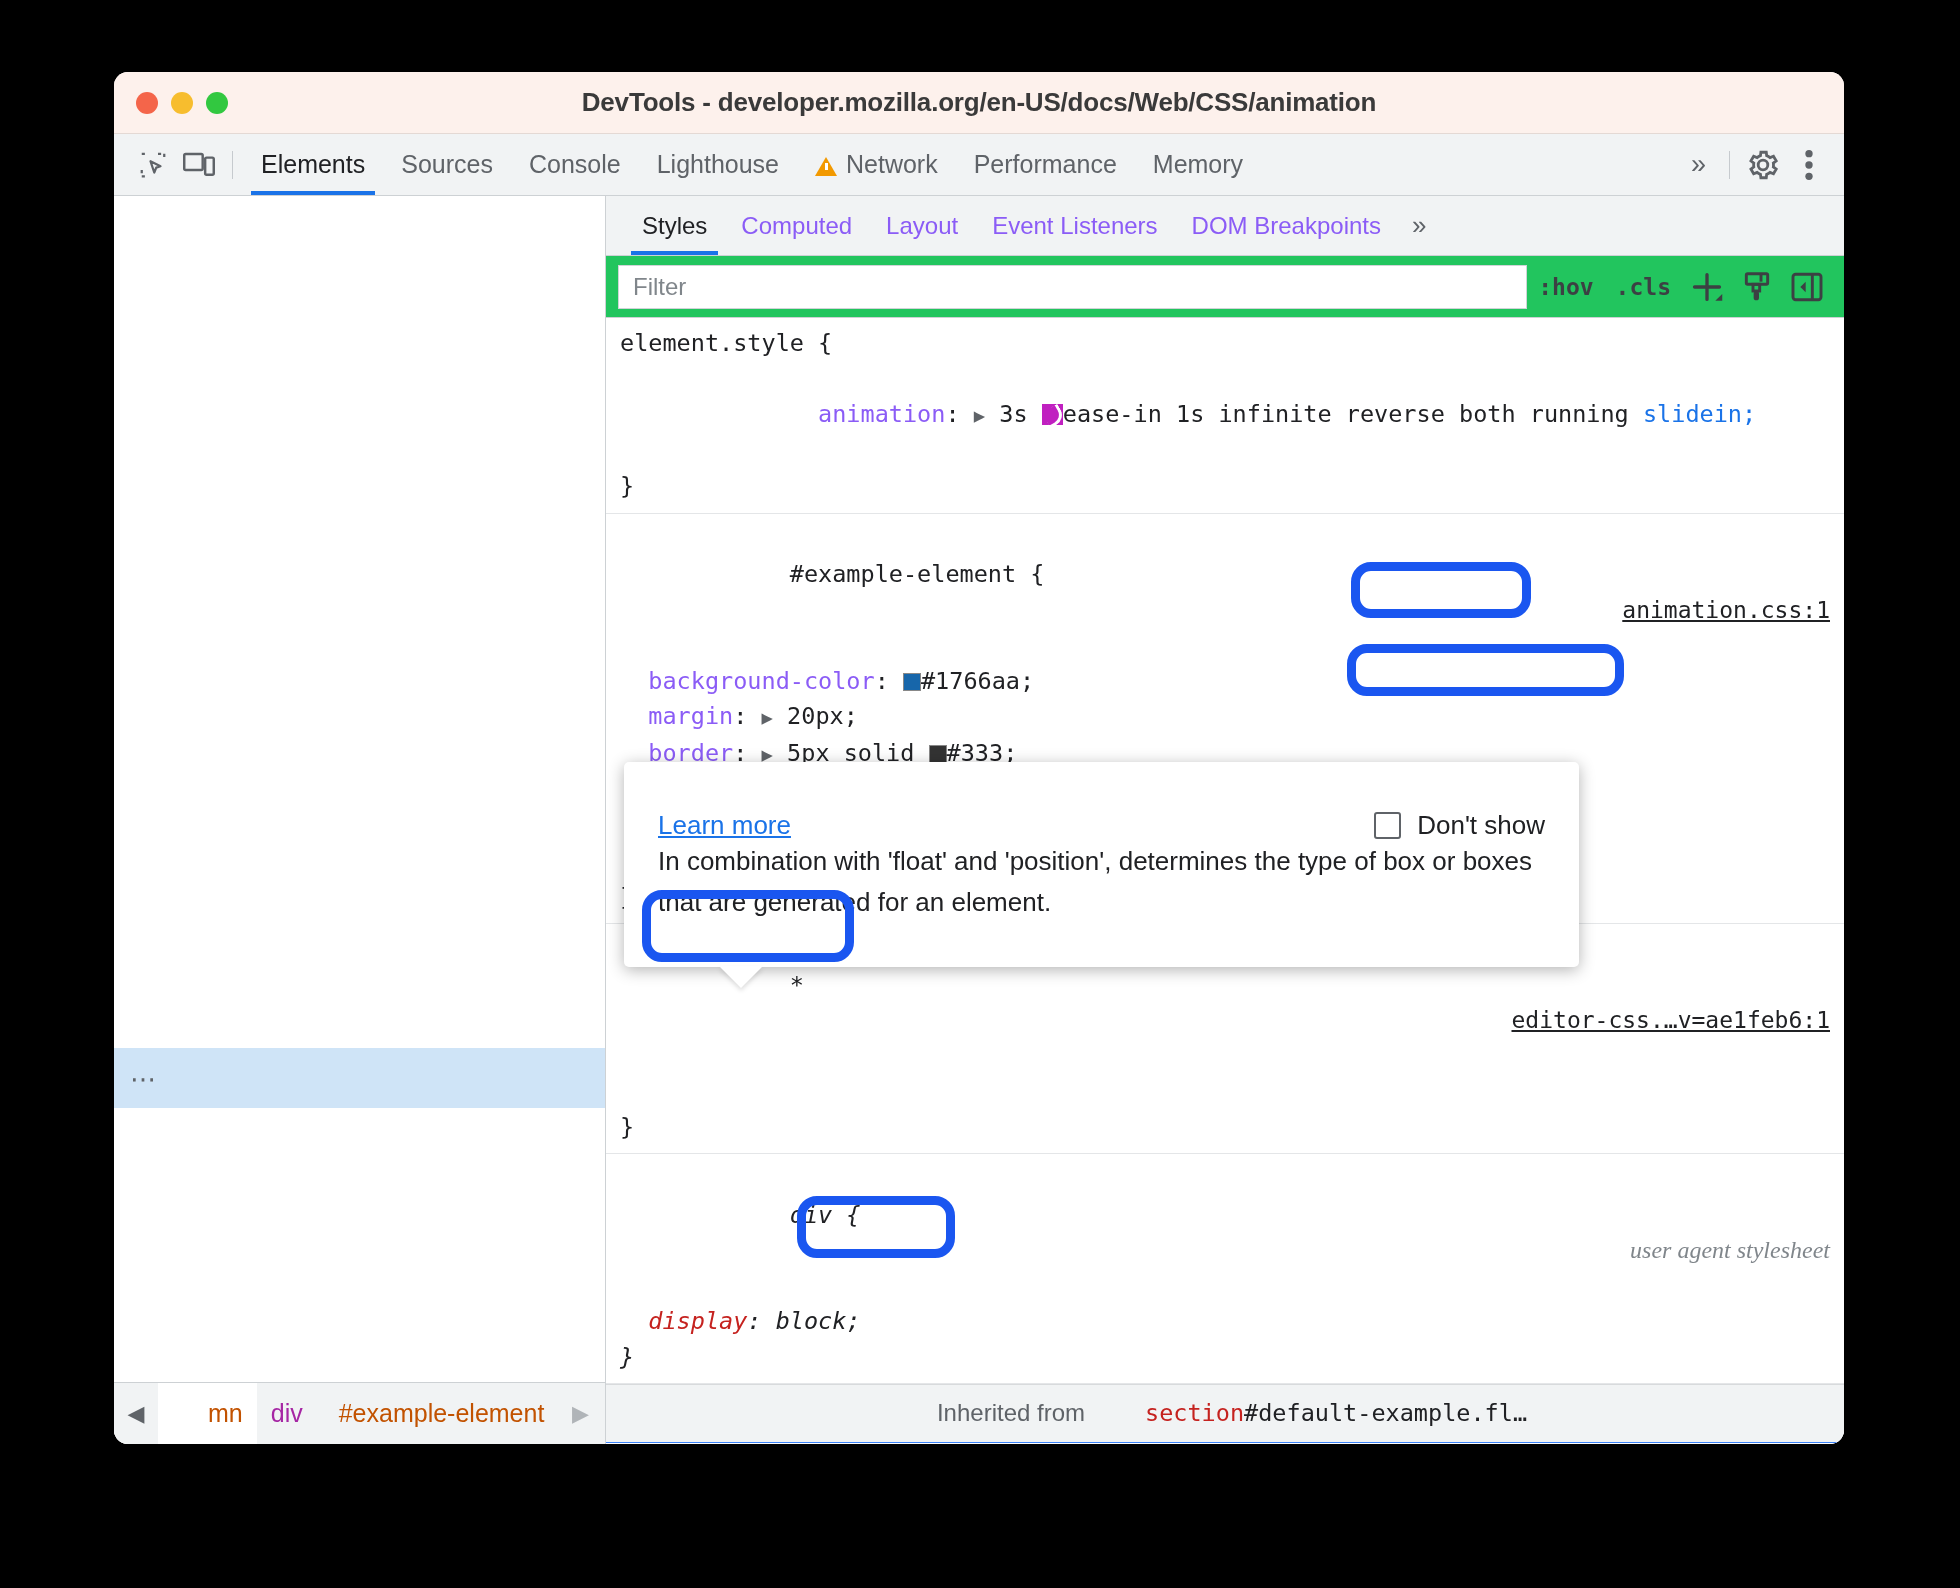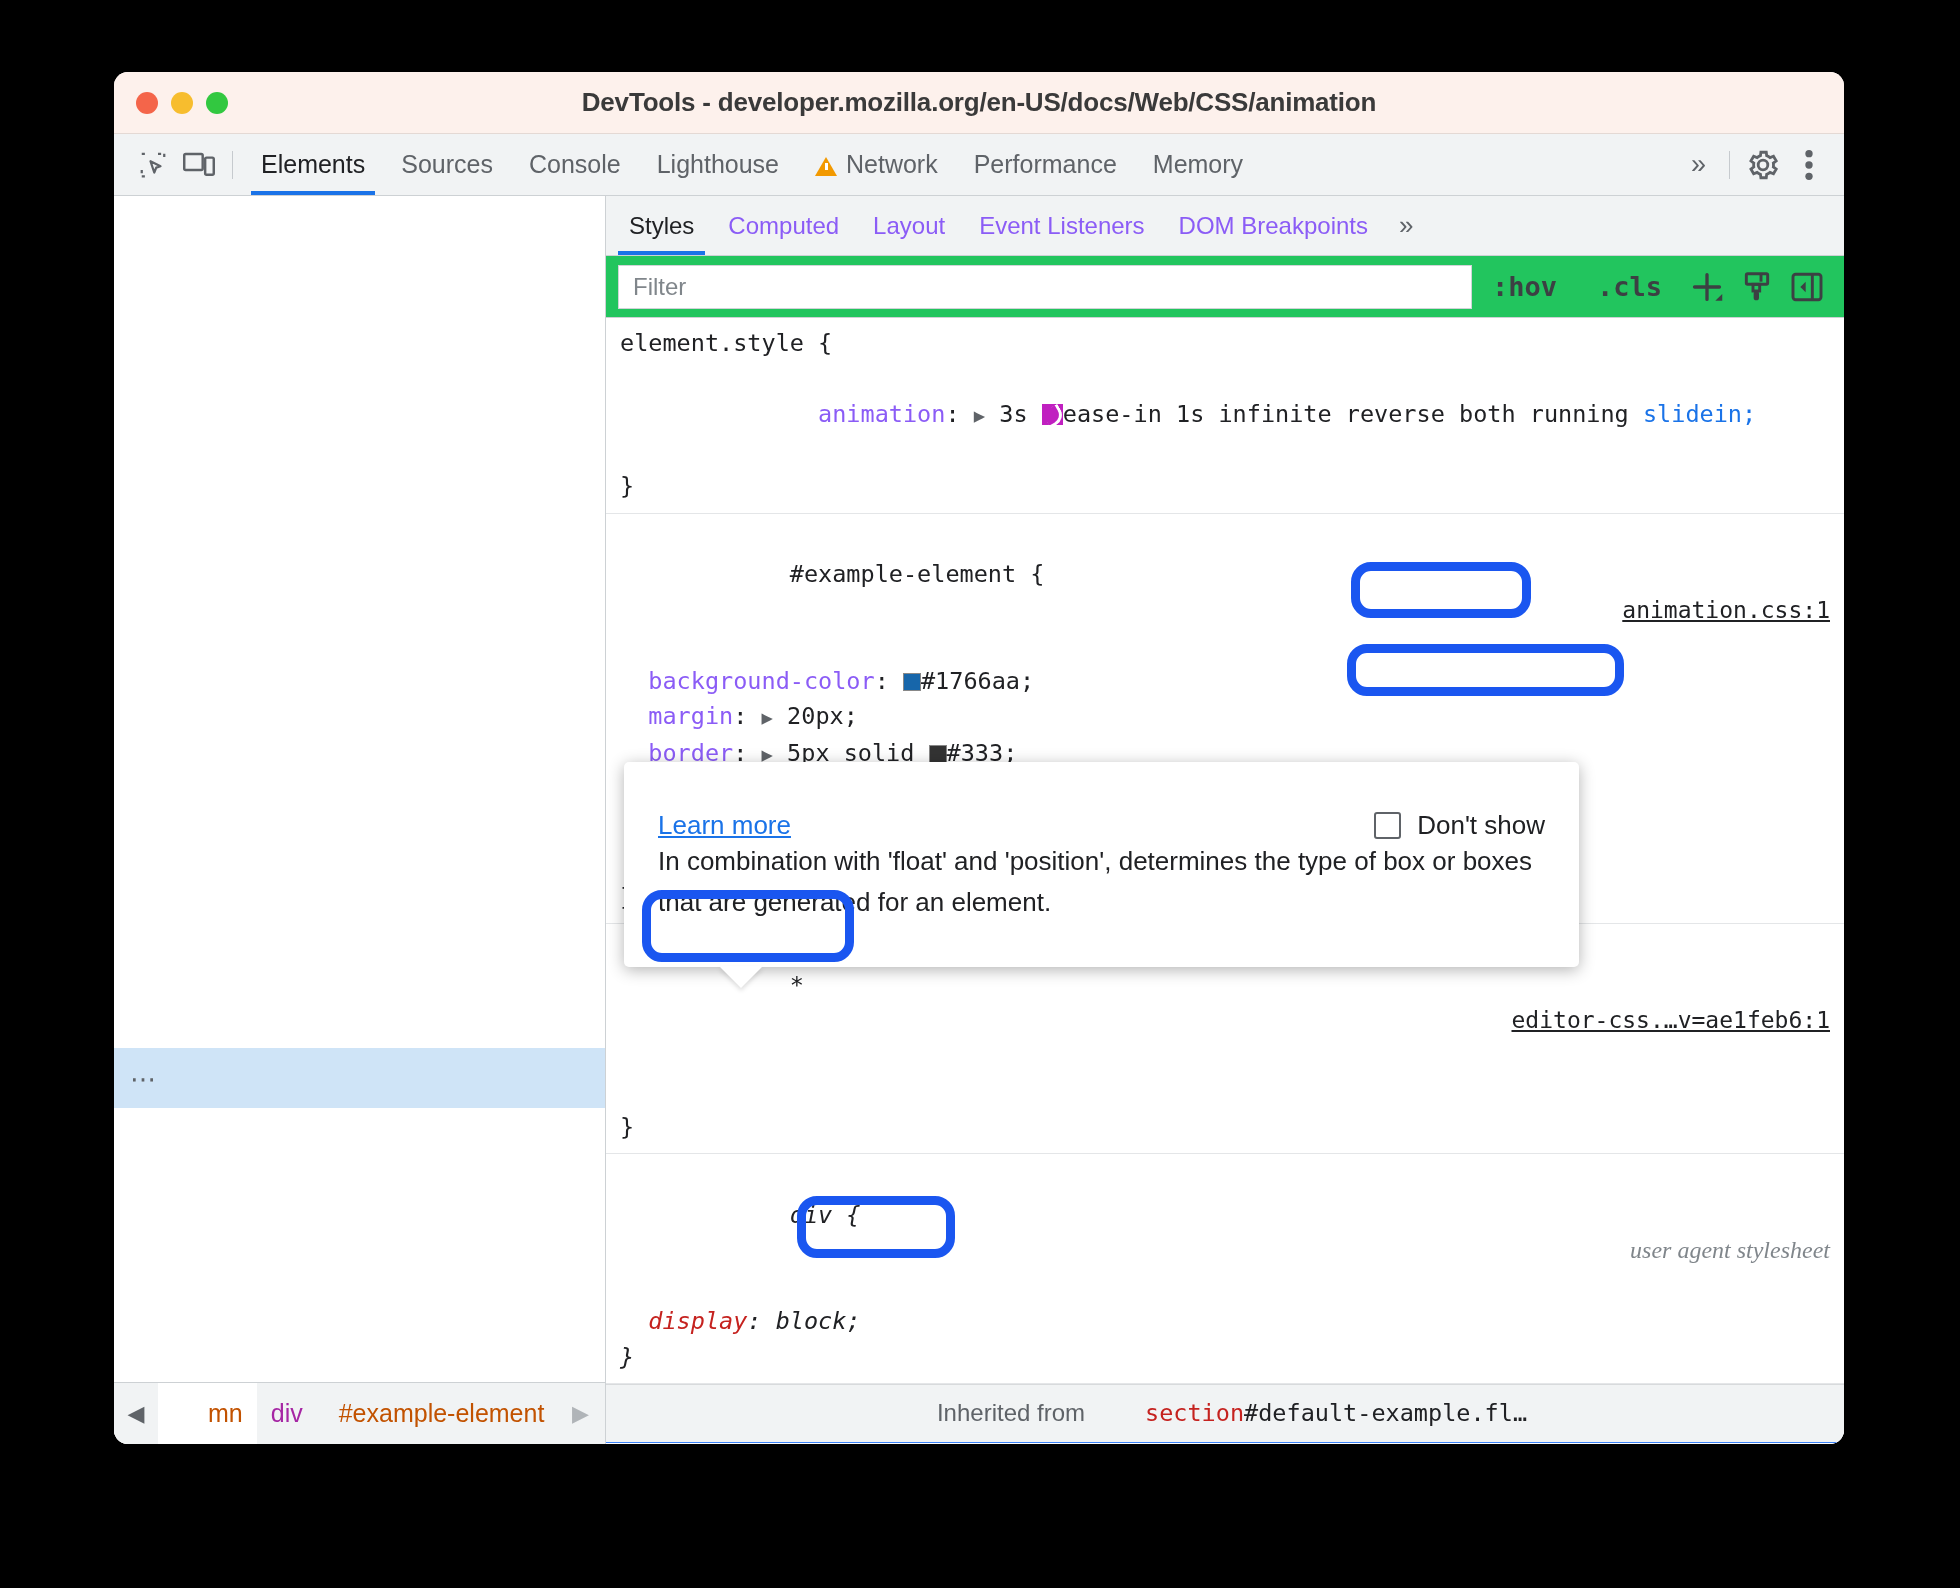--- a/index.html
+++ b/index.html
@@ -113,21 +113,21 @@
   }
   #domtree .dl { position: relative; z-index: 2; }
 
   
   #stylespane {
     flex: 1; background:#fff; position:relative; overflow:hidden;
   }
   #styles-tabs {
     height: 60px; background:#f1f3f4;
     border-bottom: 1px solid #cdd1d4;
-    display:flex; align-items:center; padding-left: 6px;
+    display:flex; align-items:center; padding-left: 19px;
   }
   .st-tab {
     padding: 0 17px; height: 59px; display:flex; align-items:center;
     font-size: 24px; color:#8b5cf6; position:relative; white-space:nowrap;
   }
   .st-tab.active { color:#202124; }
   .st-tab.active::after{
     content:''; position:absolute; left:6px; right:6px; bottom:0;
     height:4px; background:#1a73e8;
   }
@@ -139,22 +139,22 @@
     display:flex; align-items:center; padding: 0 12px;
   }
   #filter-input {
     flex:1; height: 44px; background:#fff;
     border: 1px solid #d0d4d7;
     display:flex; align-items:center; padding-left:14px;
     font-size:24px; color:#80868b;
   }
   .fb-btn {
     font-family:"DejaVu Sans Mono", monospace;
-    font-size: 27px; font-weight:bold; color:#3c4043;
-    padding: 0 20px;
+    font-size: 23px; font-weight:bold; color:#3c4043;
+    padding: 0 11px;
   }
   .fb-icon { width: 50px; height:44px; display:flex; align-items:center; justify-content:center; color:#3c4043;}
 
   
   #rules {
     font-family: "DejaVu Sans Mono", monospace;
     font-size: 23.5px;
     line-height: 35.5px;
     color: #202124;
     position: relative;

